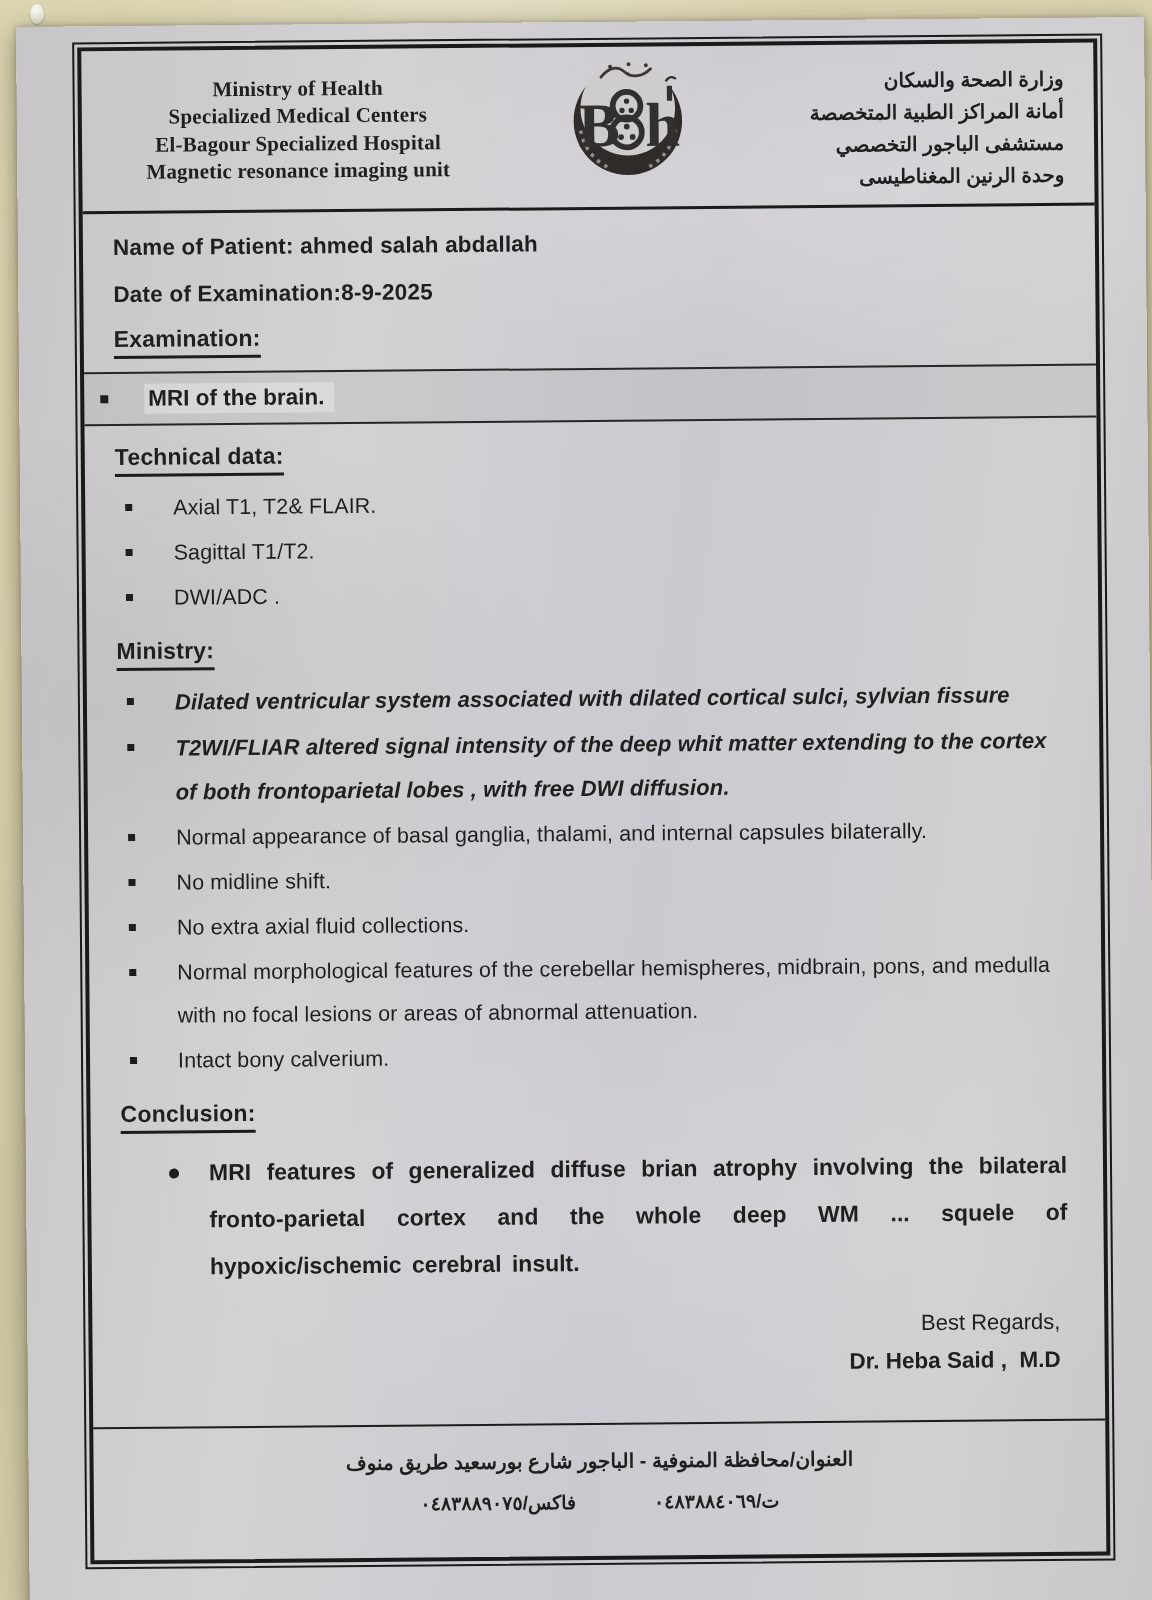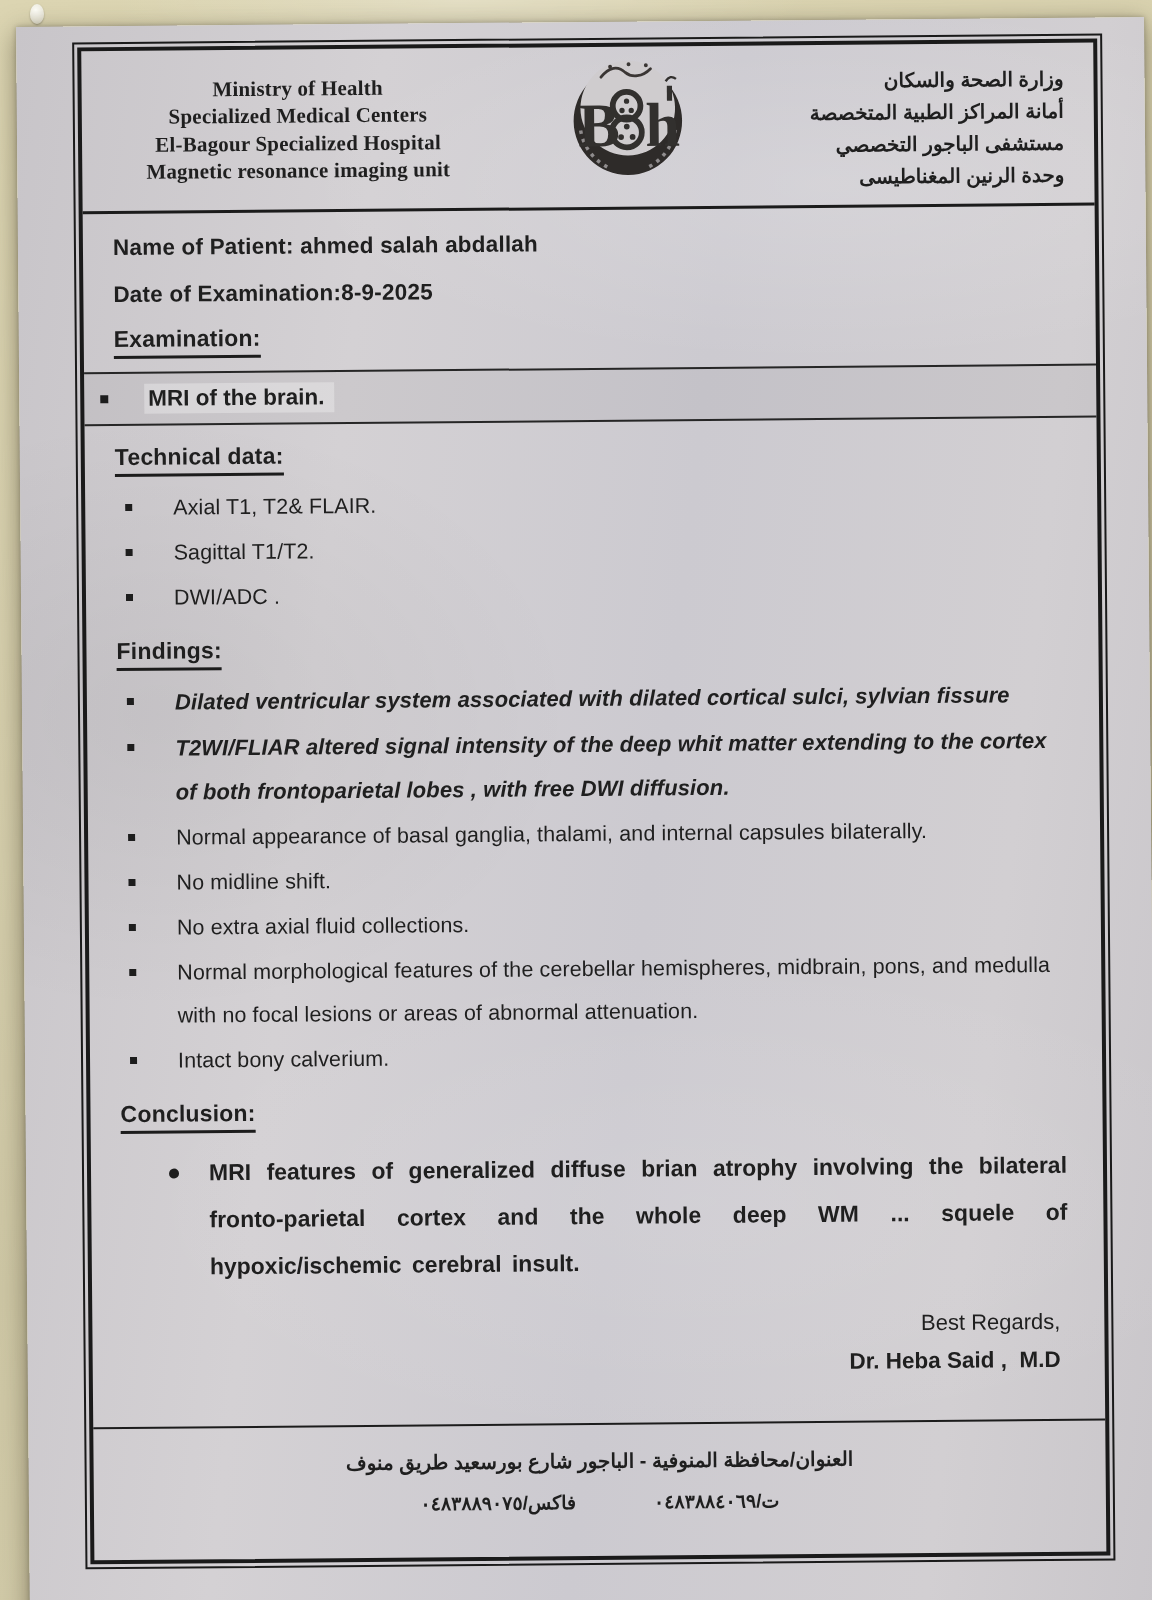--- a/index.html
+++ b/index.html
@@ -149,21 +149,21 @@
 
           <li>Axial T1, T2&amp; FLAIR.</li>
 
           <li>Sagittal T1/T2.</li>
 
           <li>DWI/ADC .</li>
 
       </ul>
 
       <div class="sec-head">
-        <span>Findings:</span>
+        <span>Ministry:</span>
       </div>
       <ul class="bullet-list">
 
           <li class="em">Dilated ventricular system associated with dilated cortical sulci, sylvian fissure</li>
 
           <li class="em">T2WI/FLIAR altered signal intensity of the deep whit matter extending to the cortex of both frontoparietal lobes , with free DWI diffusion.</li>
 
           <li>Normal appearance of basal ganglia, thalami, and internal capsules bilaterally.</li>
 
           <li>No midline shift.</li>

